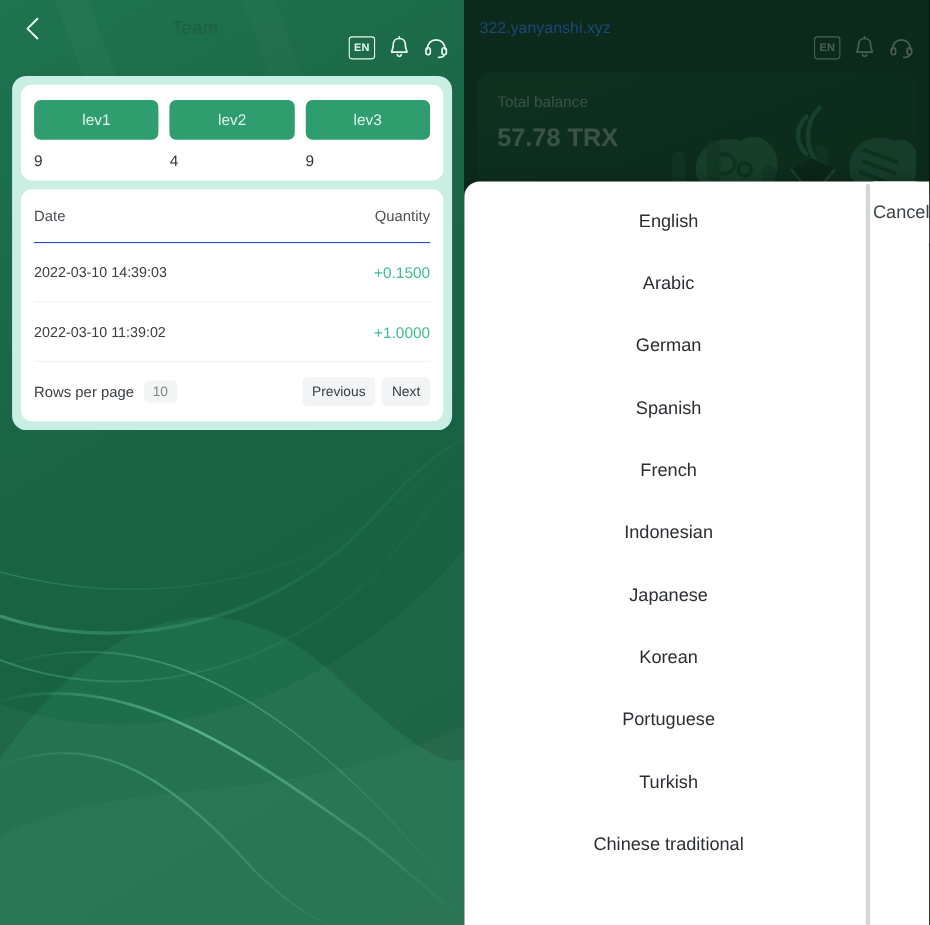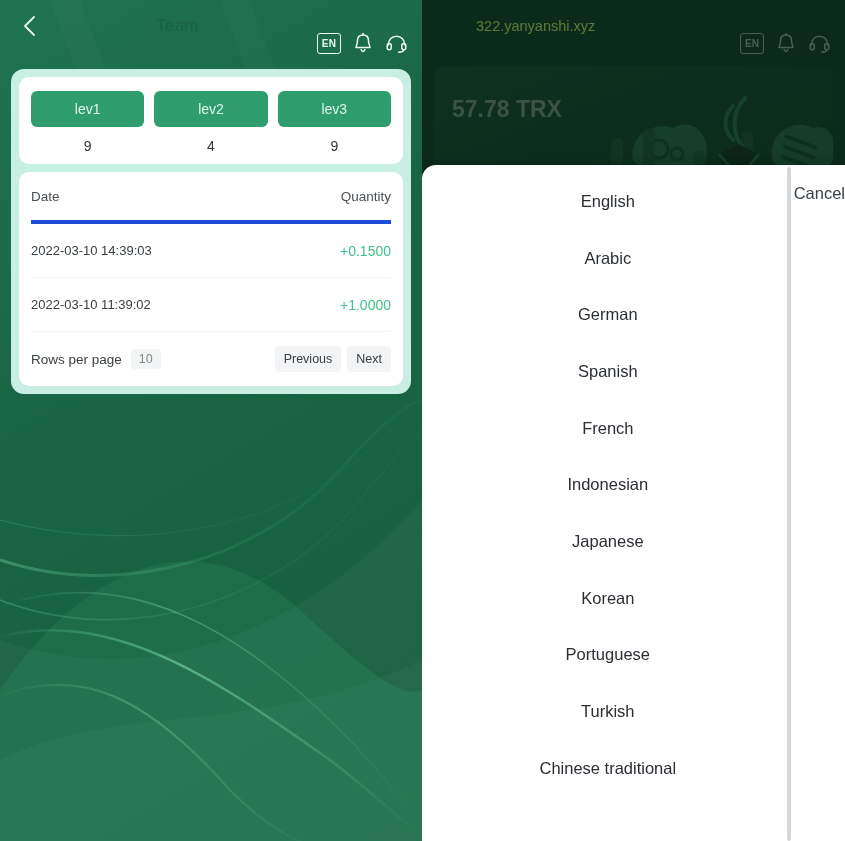--- a/index.html
+++ b/index.html
@@ -99,21 +99,20 @@
     background: #ffffff;
     border-radius: 10px;
     padding: 14px 12px 10px 12px;
     display: flex;
     gap: 10px;
   }
   .level-col {
     flex: 1 1 0;
     display: flex;
     flex-direction: column;
-    align-items: center;
   }
   .level-btn {
     width: 100%;
     height: 36px;
     background: #2f9d6e;
     border-radius: 6px;
     border: none;
     color: #dff6ec;
     font-size: 14px;
     font-family: "Liberation Sans", sans-serif;
@@ -136,21 +135,21 @@
   }
   .tbl-row {
     display: flex;
     align-items: center;
     justify-content: space-between;
     height: 53px;
     border-bottom: 1px solid #f0f2f3;
   }
   .tbl-head {
     height: 48px;
-    border-bottom: 4px solid #1d4ed8;
+    border-bottom: 1px solid #1d4ed8;
   }
   .tbl-head .c {
     font-size: 13.5px;
     color: #4a5055;
   }
   .cell-date {
     font-size: 13px;
     color: #3a4044;
   }
   .cell-qty {
@@ -208,22 +207,21 @@
   .right-header {
     height: 52px;
     display: flex;
     align-items: center;
     padding: 0 14px;
     box-sizing: border-box;
   }
   .site-url {
     flex: 1 1 auto;
     font-size: 14.5px;
-    color: #bef264;
-    margin-left: 40px;
+    color: #3b82f6;
   }
   .en-badge-dim {
     width: 22px;
     height: 19px;
     border: 1.6px solid #9fb9aa;
     border-radius: 3px;
     color: #9fb9aa;
     font-size: 10px;
     font-weight: bold;
     display: flex;
@@ -482,20 +480,21 @@
           <path d="M172 32 C158 46, 158 70, 172 84" fill="none" stroke="#3f9a6e" stroke-width="4" stroke-linecap="round"></path>
           <path d="M146 88 L166 78 L186 88 L166 132 Z" fill="#142f22"></path>
           <path d="M146 88 L166 112 L186 88" fill="none" stroke="#3f9a6e" stroke-width="2.5"></path>
           <g stroke="#3f9a6e" stroke-width="1" opacity=".45" fill="none">
             <path d="M30 150 L120 100 L210 150 L120 175 Z"></path>
             <path d="M30 150 L120 175 L210 150"></path>
             <path d="M75 125 L165 125"></path>
             <path d="M120 100 L120 175"></path>
           </g>
         </svg>
+        <div class="balance-label">Total balance</div>
         <div class="balance-value">57.78 TRX</div>
       </div>
     </div>
 
     <div class="dim-overlay"></div>
 
     <div class="sheet">
       <div class="sheet-list">
         <div class="lang-item">English</div>
         <div class="lang-item">Arabic</div>

